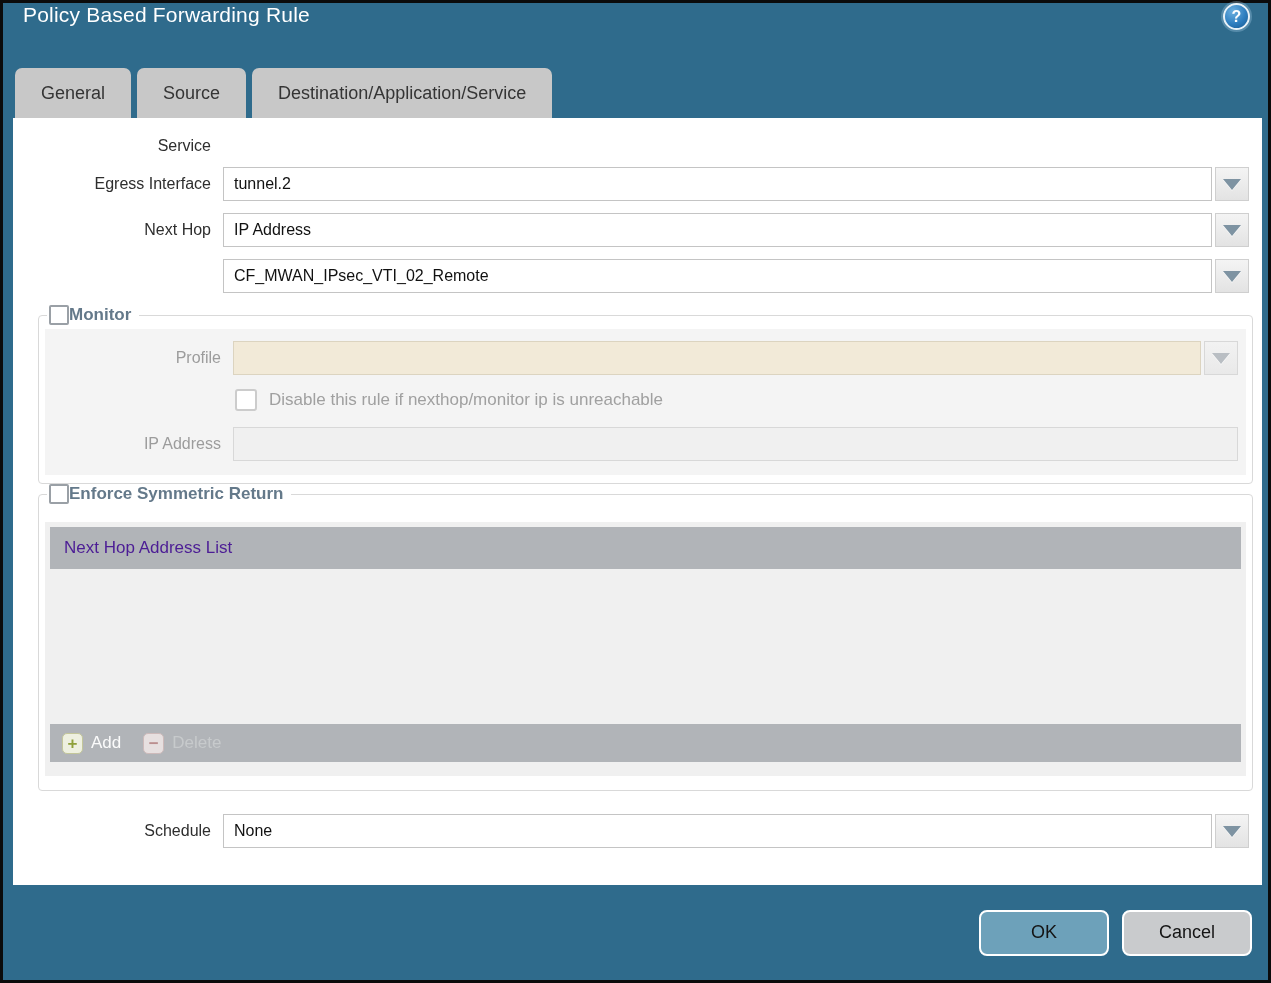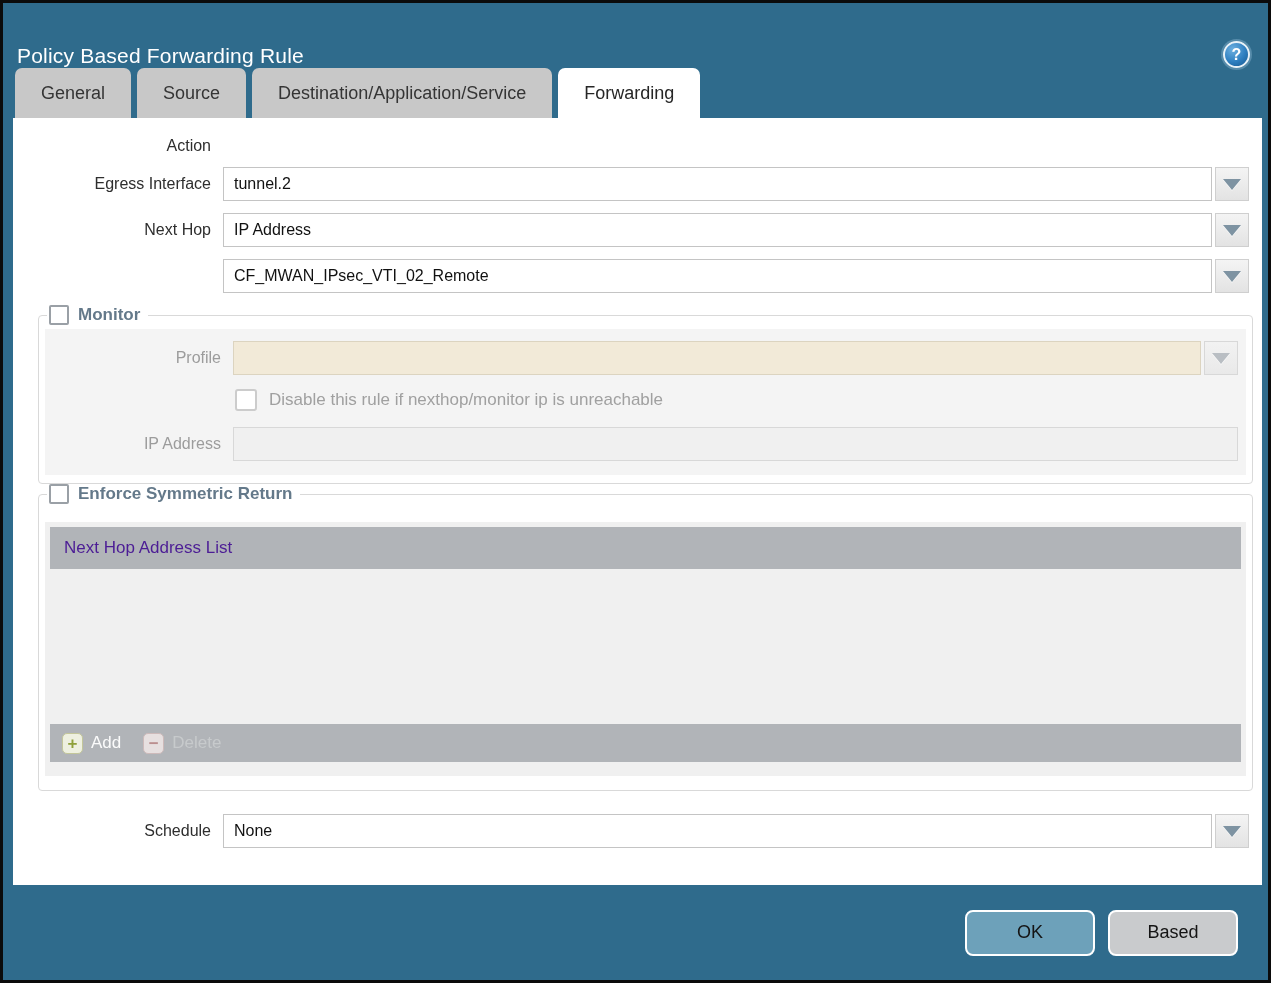--- a/index.html
+++ b/index.html
@@ -10,22 +10,22 @@
   }
   .dialog {
     position: absolute; inset: 0;
     border: 3px solid #0b0b0b;
     background: #2F6B8C;
     display: flex; flex-direction: column;
   }
   
   .titlebar {
     height: 65px; flex: 0 0 65px;
-    display: flex; align-items: flex-end; justify-content: space-between;
-    padding: 0 18px 0 14px;
+    display: flex; align-items: flex-start; justify-content: space-between;
+    padding: 0 18px 0 20px;
   }
   .title { color: #fff; font-size: 21px; letter-spacing: .2px; }
   .help-icon {
     width: 27px; height: 27px; border-radius: 50%;
     background: radial-gradient(circle at 35% 28%, #6db0e0 0%, #2e7fc0 55%, #15578f 100%);
     border: 2px solid #e8f2f8;
     box-shadow: 0 0 0 2px rgba(160,200,225,.35);
     color: #fff; font-weight: bold; font-size: 16px;
     display: flex; align-items: center; justify-content: center;
     cursor: pointer;
@@ -80,21 +80,21 @@
     filter: drop-shadow(0 1px 0 rgba(255,255,255,.7));
   }
   .dd-btn.disabled { background: linear-gradient(#f2f2f2, #e9e9e9); border-color: #d8d8d8; cursor: default; }
   .dd-btn.disabled .dd-arrow { border-top-color: #b9bec3; }
   
   fieldset {
     border: 1px solid #d9d9d9; border-radius: 4px;
     margin: 8px 9px 0 25px; padding: 4px 6px 8px 6px;
   }
   legend {
-    display: flex; align-items: center; gap: 9px;
+    display: flex; align-items: center; 
     font-size: 17px; font-weight: bold; color: #64798A;
     padding: 0 8px 0 2px; margin-left: 2px;
   }
   .checkbox {
     width: 20px; height: 20px; flex: 0 0 20px;
     background: #fff; border: 2px solid #9aa0a6; border-radius: 2px;
     cursor: pointer;
   }
   .checkbox.disabled { border: 2px solid #cccccc; border-radius: 3px; cursor: default; width: 22px; height: 22px; flex-basis: 22px; }
   .panel { background: #f4f4f4; padding: 12px 0; }
@@ -134,21 +134,21 @@
     font-size: 17px; font-weight: bold; line-height: 1;
   }
   .add-icon { background: #eef0e0; border: 1px solid #c3c69a; color: #8FA03A; }
   .del-icon { background: #e7e0e0; border: 1px solid #cdbaba; color: #BB8F8F; }
   .add-label { color: #fbfbfb; font-size: 17px; }
   .del-label { color: #c7cacc; font-size: 17px; }
   .schedule-row { margin-top: 23px; }
   
   .footer {
     flex: 1; display: flex; align-items: center; justify-content: flex-end;
-    gap: 13px; padding-right: 30px;
+    gap: 13px; padding-right: 16px;
   }
   .btn {
     min-width: 130px; height: 46px;
     border: 2px solid #fff; border-radius: 8px;
     font-size: 18px; color: #141414;
     display: flex; align-items: center; justify-content: center;
     cursor: pointer;
   }
   .btn-ok { background: #6DA1BA; }
   .btn-cancel { background: #C9CBCD; }
@@ -160,27 +160,26 @@
 
   <div class="titlebar">
     <div class="title">Policy Based Forwarding Rule</div>
     <div class="help-icon">?</div>
   </div>
 
   <div class="tabs">
     <div class="tab">General</div>
     <div class="tab">Source</div>
     <div class="tab">Destination/Application/Service</div>
-    <div class="tab active">Forwarding</div>
   </div>
 
   <div class="content">
 
     <div class="row">
-      <div class="row-label">Action</div>
+      <div class="row-label">Service</div>
     </div>
 
     <div class="row">
       <div class="row-label">Egress Interface</div>
       <div class="field-group">
         <div class="field">tunnel.2</div>
         <div class="dd-btn">
           <span class="dd-arrow"></span>
         </div>
       </div>
@@ -262,16 +261,16 @@
         <div class="dd-btn">
           <span class="dd-arrow"></span>
         </div>
       </div>
     </div>
 
   </div>
 
   <div class="footer">
     <div class="btn btn-ok">OK</div>
-    <div class="btn btn-cancel">Based</div>
+    <div class="btn btn-cancel">Cancel</div>
   </div>
 
 </div>
 
 </body></html>

